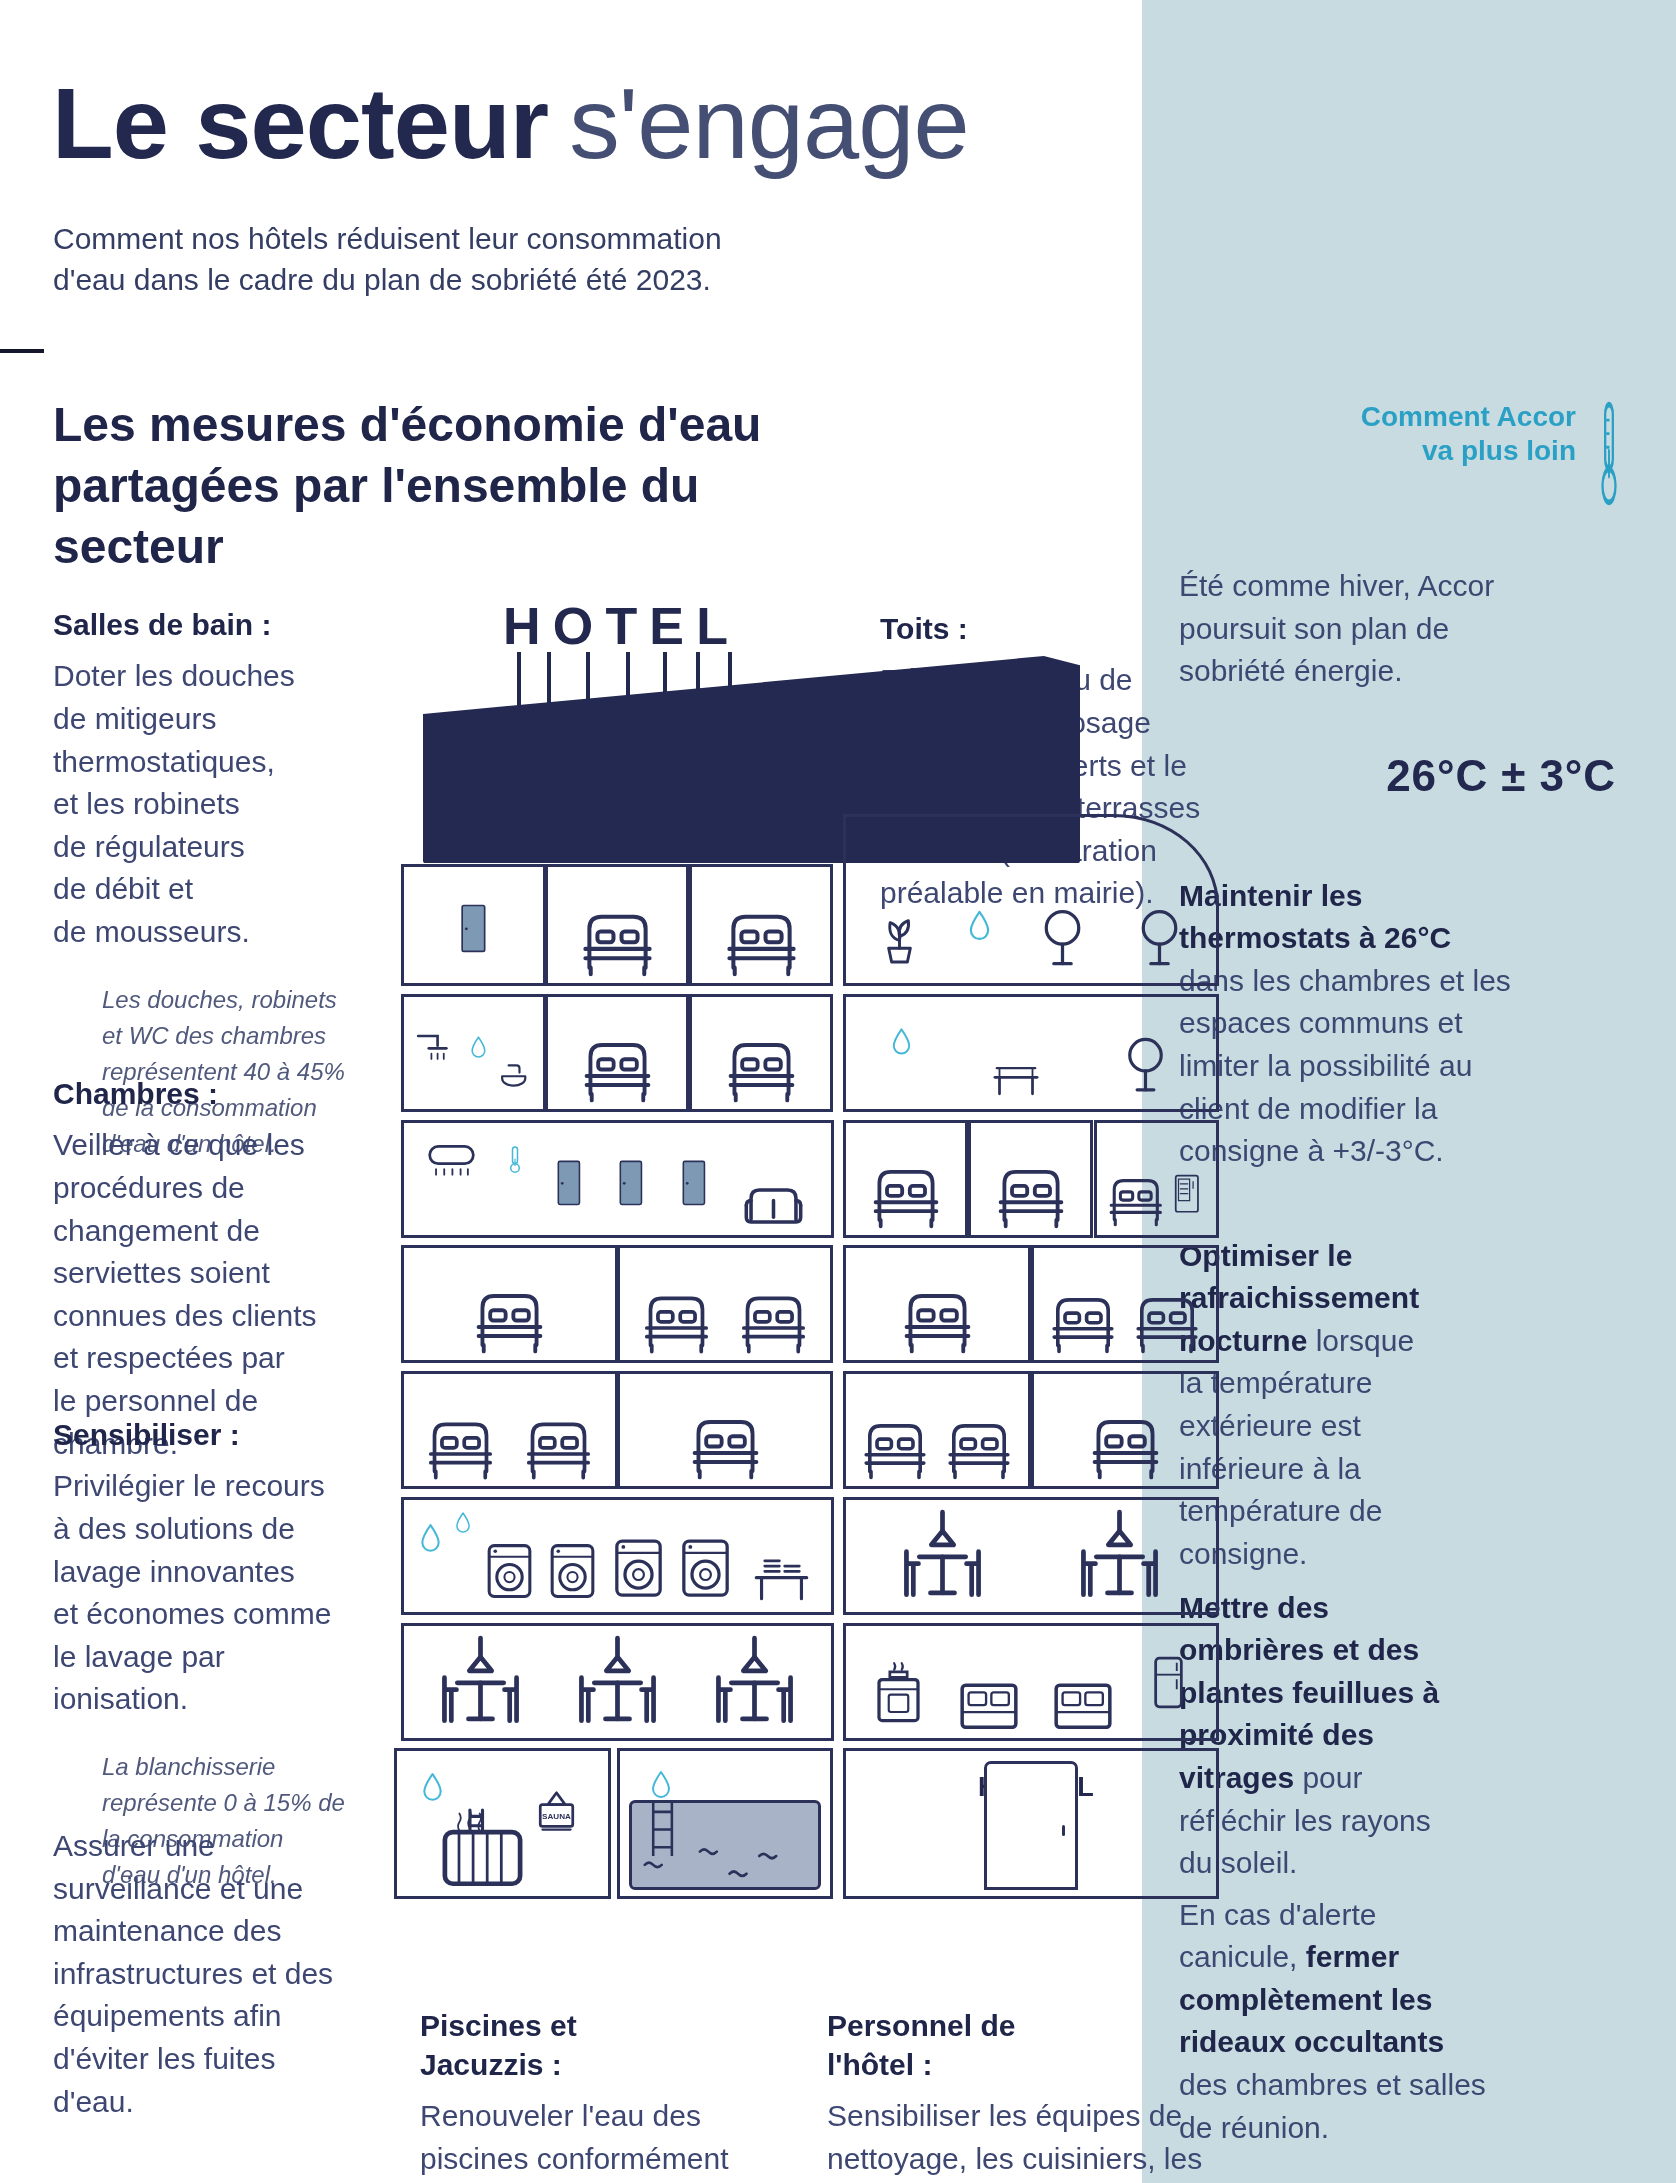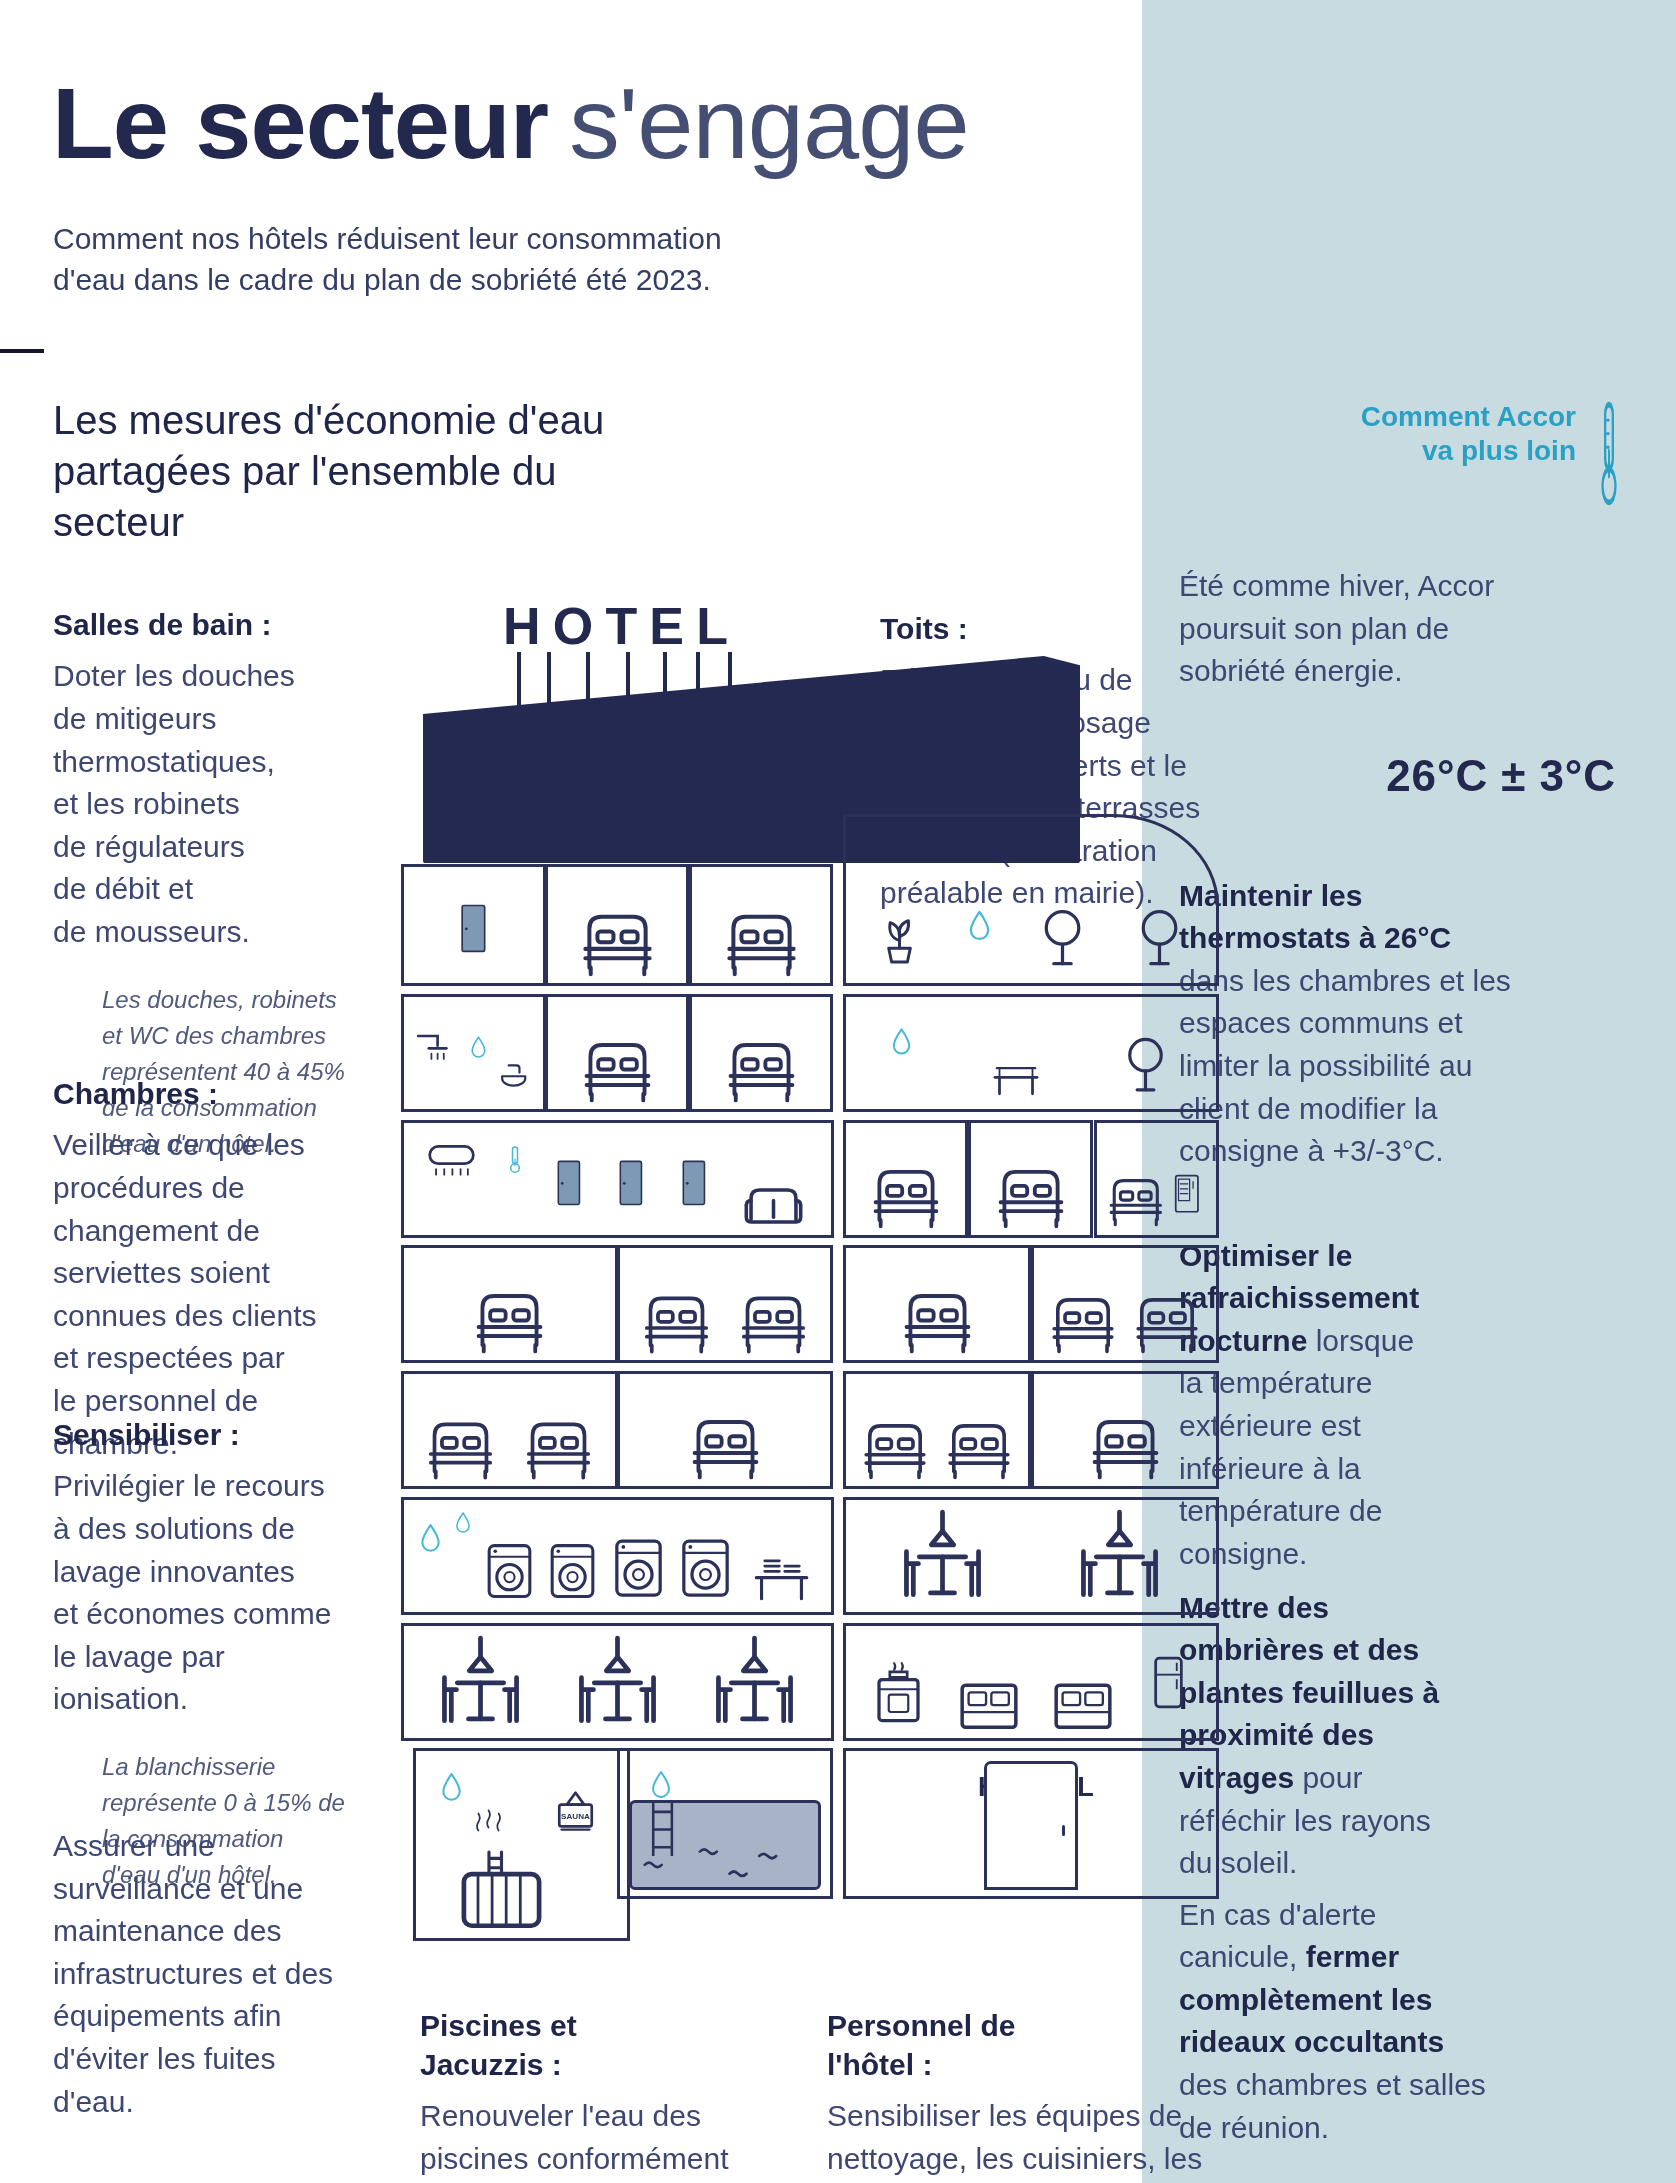--- a/index.html
+++ b/index.html
@@ -10,21 +10,21 @@
   .pre{white-space:pre-line;}
   
   .title{left:52px;top:70px;font-size:101px;line-height:1.05;letter-spacing:-0.9px;}
   .title .tb{font-weight:800;color:#23284f;}
   .title .tl{font-weight:300;color:#454f73;margin-left:21px;}
   .subtitle{left:53px;top:218px;font-size:30px;line-height:1.38;color:#343d63;font-weight:400;}
   .dash{left:0;top:349px;width:44px;height:3.9px;background:#14162b;}
   .logo{left:1454px;top:81px;width:183px;text-align:center;}
   .logo .aword{font-size:29px;font-weight:600;letter-spacing:11.4px;color:#1d2145;margin-top:12.2px;text-indent:11.4px;}
   
-  .sec-head{left:53px;top:395px;font-size:40px;font-weight:400;line-height:1.27;color:#20254a;}
+  .sec-head{left:53px;top:395px;font-size:48px;font-weight:700;line-height:1.27;color:#20254a;}
   .right-head{left:1144px;top:400px;width:432px;text-align:right;font-size:28px;font-weight:800;line-height:1.22;color:#2aa0c5;}
   .thermo-big{left:1586px;top:395px;}
   
   .blk{left:53px;width:332px;}
   .blk h3{margin:0 0 11.4px 0;font-size:30px;font-weight:800;color:#20254a;line-height:1.3;}
   .blk p{margin:0;font-size:30px;line-height:1.42;color:#3d4772;}
   .note{margin-top:28px;padding-left:49px;font-style:italic;font-size:24px;line-height:1.5;color:#515a7d;}
   
   .toits{left:880px;top:609px;width:393px;}
   .pisc{left:420px;top:2006px;width:376px;}
@@ -543,21 +543,21 @@
           <use href="#g-sinku"></use>
         </svg>
       <svg class="ic" width="70" height="70" viewBox="0 0 120 120">
           <use href="#g-sinku"></use>
         </svg>
       <svg class="ic" width="55" height="100" viewBox="0 0 120 120">
           <use href="#g-fridge"></use>
         </svg>
     </div>
 
-    <div class="room" style="left:24px;top:1152px;width:217px;height:193px;display:block">
+    <div class="room" style="left:5px;top:1152px;width:217px;height:151px;display:block">
       <svg class="ic abs" style="left:17.5px;top:13px" width="35" height="47" viewBox="0 0 120 120">
           <use href="#g-drop"></use>
         </svg>
       <svg class="ic abs" style="left:52px;top:57px" width="52" height="39" viewBox="0 0 120 100">
           <use href="#g-steam"></use>
         </svg>
       <svg class="ic abs" style="left:127px;top:35px" width="65" height="72" viewBox="0 0 120 120">
         <path d="M60 6 L44 28 H76 Z" fill="none" stroke="#2b3158" stroke-width="5" stroke-linejoin="round"></path>
         <rect x="30" y="28" width="60" height="40" rx="4" fill="none" stroke="#2b3158" stroke-width="5"></rect>
         <text x="60" y="55" text-anchor="middle" font-size="15" font-weight="700" fill="#2b3158">SAUNA</text>

